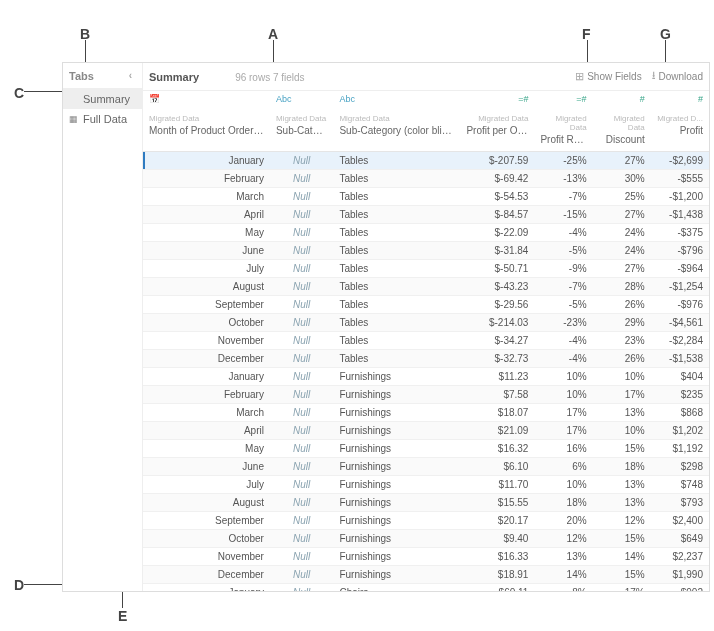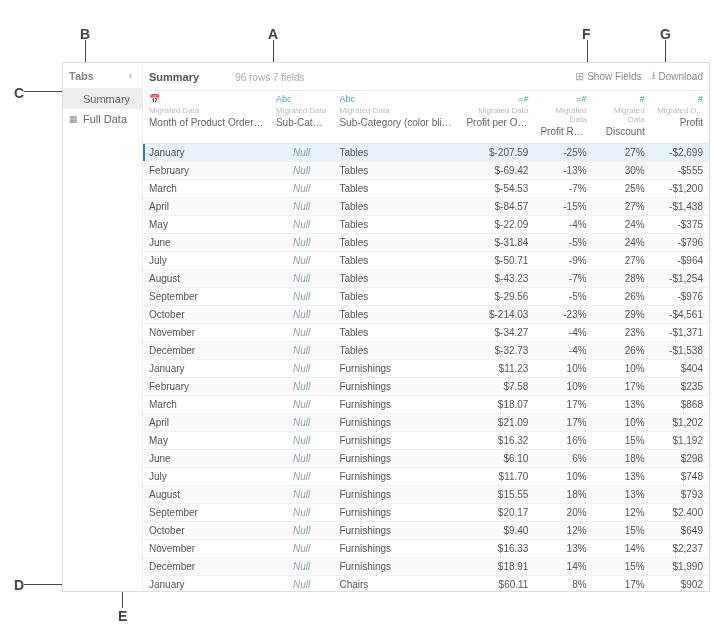--- a/index.html
+++ b/index.html
@@ -29,30 +29,30 @@
   .act { display:flex; align-items:center; gap:3px; cursor:pointer; }
   .act .ico { color:#aaa; font-size:11px; }
   
   .grid { flex:1; overflow:auto; }
   table { border-collapse:collapse; width:100%; table-layout:fixed; font-size:10px; }
   thead th { text-align:left; font-weight:normal; padding:2px 6px 6px; border-bottom:1px solid #e5e5e5; vertical-align:top; background:#fff; position:sticky; top:0; }
   thead th.num { text-align:right; }
   .ftype { display:flex; align-items:center; gap:2px; color:#b9b9b9; font-size:9px; height:12px; }
   .ftype.abc { color:#4aa3c4; }
   .ftype.num { color:#3aa68a; justify-content:flex-end; }
-  .src { color:#bbb; font-size:8px; margin-top:1px; }
+  .src { color:#bbb; font-size:8px; margin-top:9px; }
   .fname { color:#666; font-size:10px; margin-top:2px; white-space:nowrap; overflow:hidden; text-overflow:ellipsis; }
   thead th.num .fname, thead th.num .src { text-align:right; }
   tbody td { padding:3px 6px; border-bottom:1px solid #f0f0f0; white-space:nowrap; }
   tbody tr:nth-child(even) td { background:#fafafa; }
   tbody tr.sel td { background:#e8f2fb; }
   tbody tr.sel td:first-child { box-shadow: inset 2px 0 0 #2e7bc1; }
   td.r { text-align:right; }
   td.null { font-style:italic; color:#8aa3b0; text-align:center; }
-  td.month { color:#555; }
+  td.month { text-align:right; color:#555; }
   
   col.c0 { width:120px; }
   col.c1 { width:60px; }
   col.c2 { width:120px; }
   col.c3 { width:70px; }
   col.c4 { width:55px; }
   col.c5 { width:55px; }
   col.c6 { width:55px; }
   
   .lbl { position:absolute; font-weight:bold; font-size:14px; color:#444; }
@@ -259,21 +259,21 @@
                 <td class="r">29%</td>
                 <td class="r">-$4,561</td>
               </tr>
               <tr>
                 <td class="month">November</td>
                 <td class="null">Null</td>
                 <td>Tables</td>
                 <td class="r">$-34.27</td>
                 <td class="r">-4%</td>
                 <td class="r">23%</td>
-                <td class="r">-$1,371</td>
+                <td class="r">-$2,284</td>
               </tr>
               <tr>
                 <td class="month">December</td>
                 <td class="null">Null</td>
                 <td>Tables</td>
                 <td class="r">$-32.73</td>
                 <td class="r">-4%</td>
                 <td class="r">26%</td>
                 <td class="r">-$1,538</td>
               </tr>

